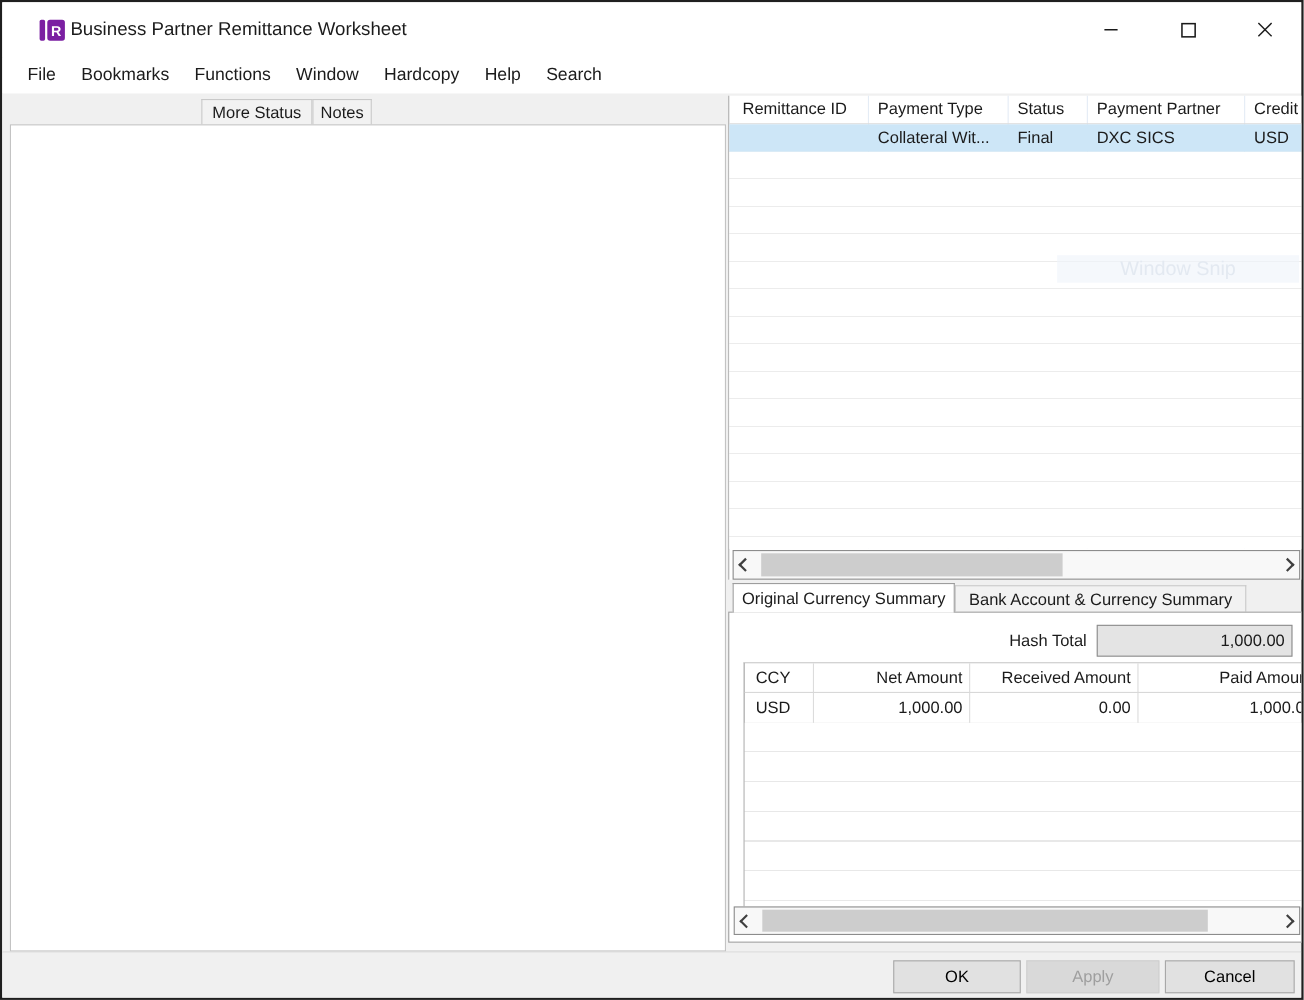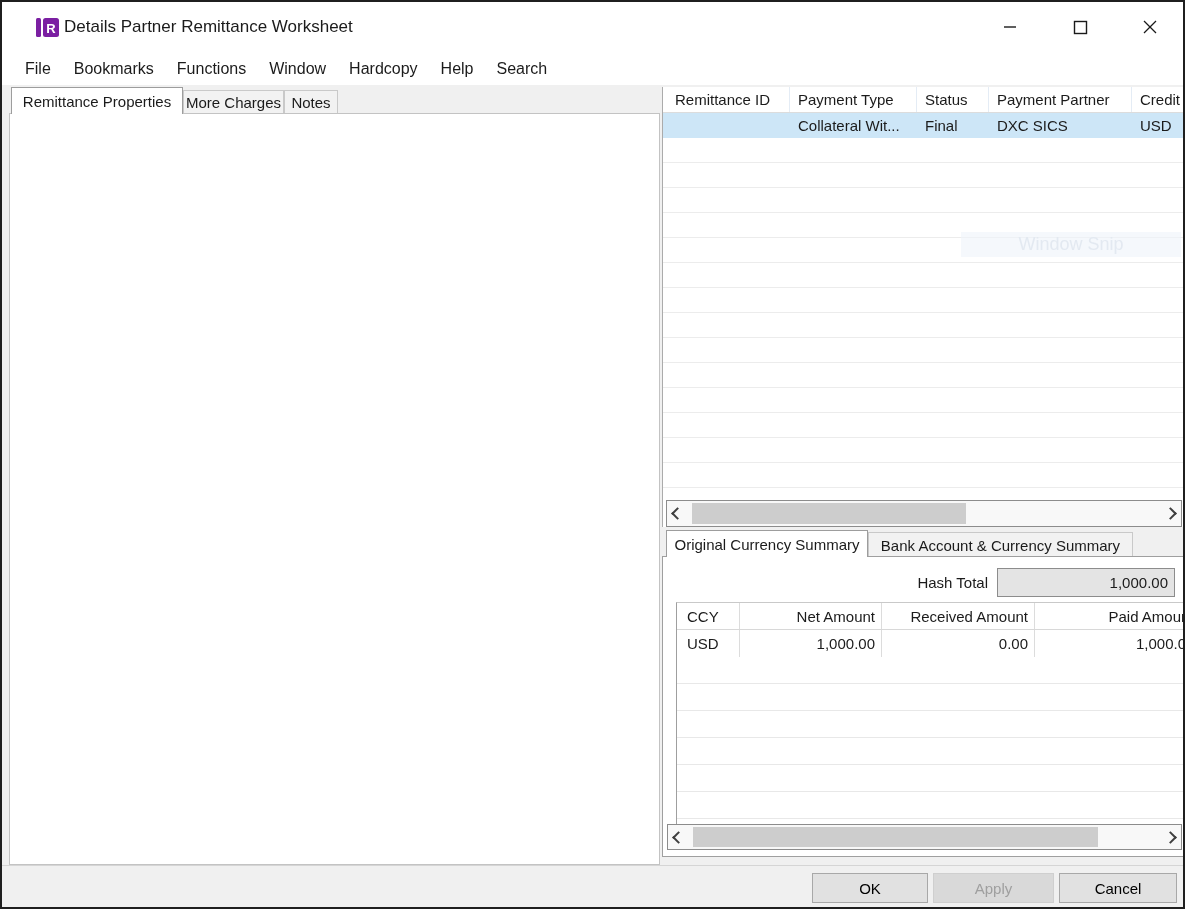--- a/index.html
+++ b/index.html
@@ -68,21 +68,21 @@
 <div class="win">
 
   <div class="a titlebar">
     <span class="a" style="left:33px;top:13px;width:25px;height:25px;">
       <svg width="25" height="25" viewBox="0 0 25 25">
         <rect x="1" y="3" width="5" height="19" rx="1.5" fill="#7b1fa2"></rect>
         <rect x="8" y="3" width="16" height="19" rx="2.5" fill="#7b1fa2"></rect>
         <text x="16" y="18" font-size="13" font-weight="bold" fill="#ffffff" text-anchor="middle">R</text>
       </svg>
     </span>
-    <span class="a title-text">Details Partner Remittance Worksheet</span>
+    <span class="a title-text">Business Partner Remittance Worksheet</span>
     <span class="a winctl" style="left:985px;">
       <svg width="14" height="14" viewBox="0 0 14 14">
           <line x1="1" y1="7" x2="13" y2="7" stroke="#1a1a1a" stroke-width="1.4"></line>
         </svg>
     </span>
     <span class="a winctl" style="left:1055px;">
       <svg width="15" height="15" viewBox="0 0 15 15">
           <rect x="1.5" y="1.5" width="12" height="12" fill="none" stroke="#1a1a1a" stroke-width="1.4"></rect>
         </svg>
     </span>
@@ -99,25 +99,22 @@
     <span class="menu-item">Bookmarks</span>
     <span class="menu-item">Functions</span>
     <span class="menu-item">Window</span>
     <span class="menu-item">Hardcopy</span>
     <span class="menu-item">Help</span>
     <span class="menu-item">Search</span>
   </div>
 
   <div class="a body-bg"></div>
 
-  <div class="a tab-active" style="left:9px;top:85px;width:172px;height:27px;">
-    <span>Remittance Properties</span>
-  </div>
   <div class="a tab-idle" style="left:181px;top:88px;width:101px;height:24px;">
-    <span>More Charges</span>
+    <span>More Status</span>
   </div>
   <div class="a tab-idle" style="left:282px;top:88px;width:54px;height:24px;">
     <span>Notes</span>
   </div>
 
   <div class="a page" style="left:7px;top:111px;width:651px;height:752px;"></div>
 
   <div class="a groupbox" style="left:22px;top:122px;width:626px;height:730px;">
 
     <span class="a lbl" style="left:13px;top:19px;">Status</span>

